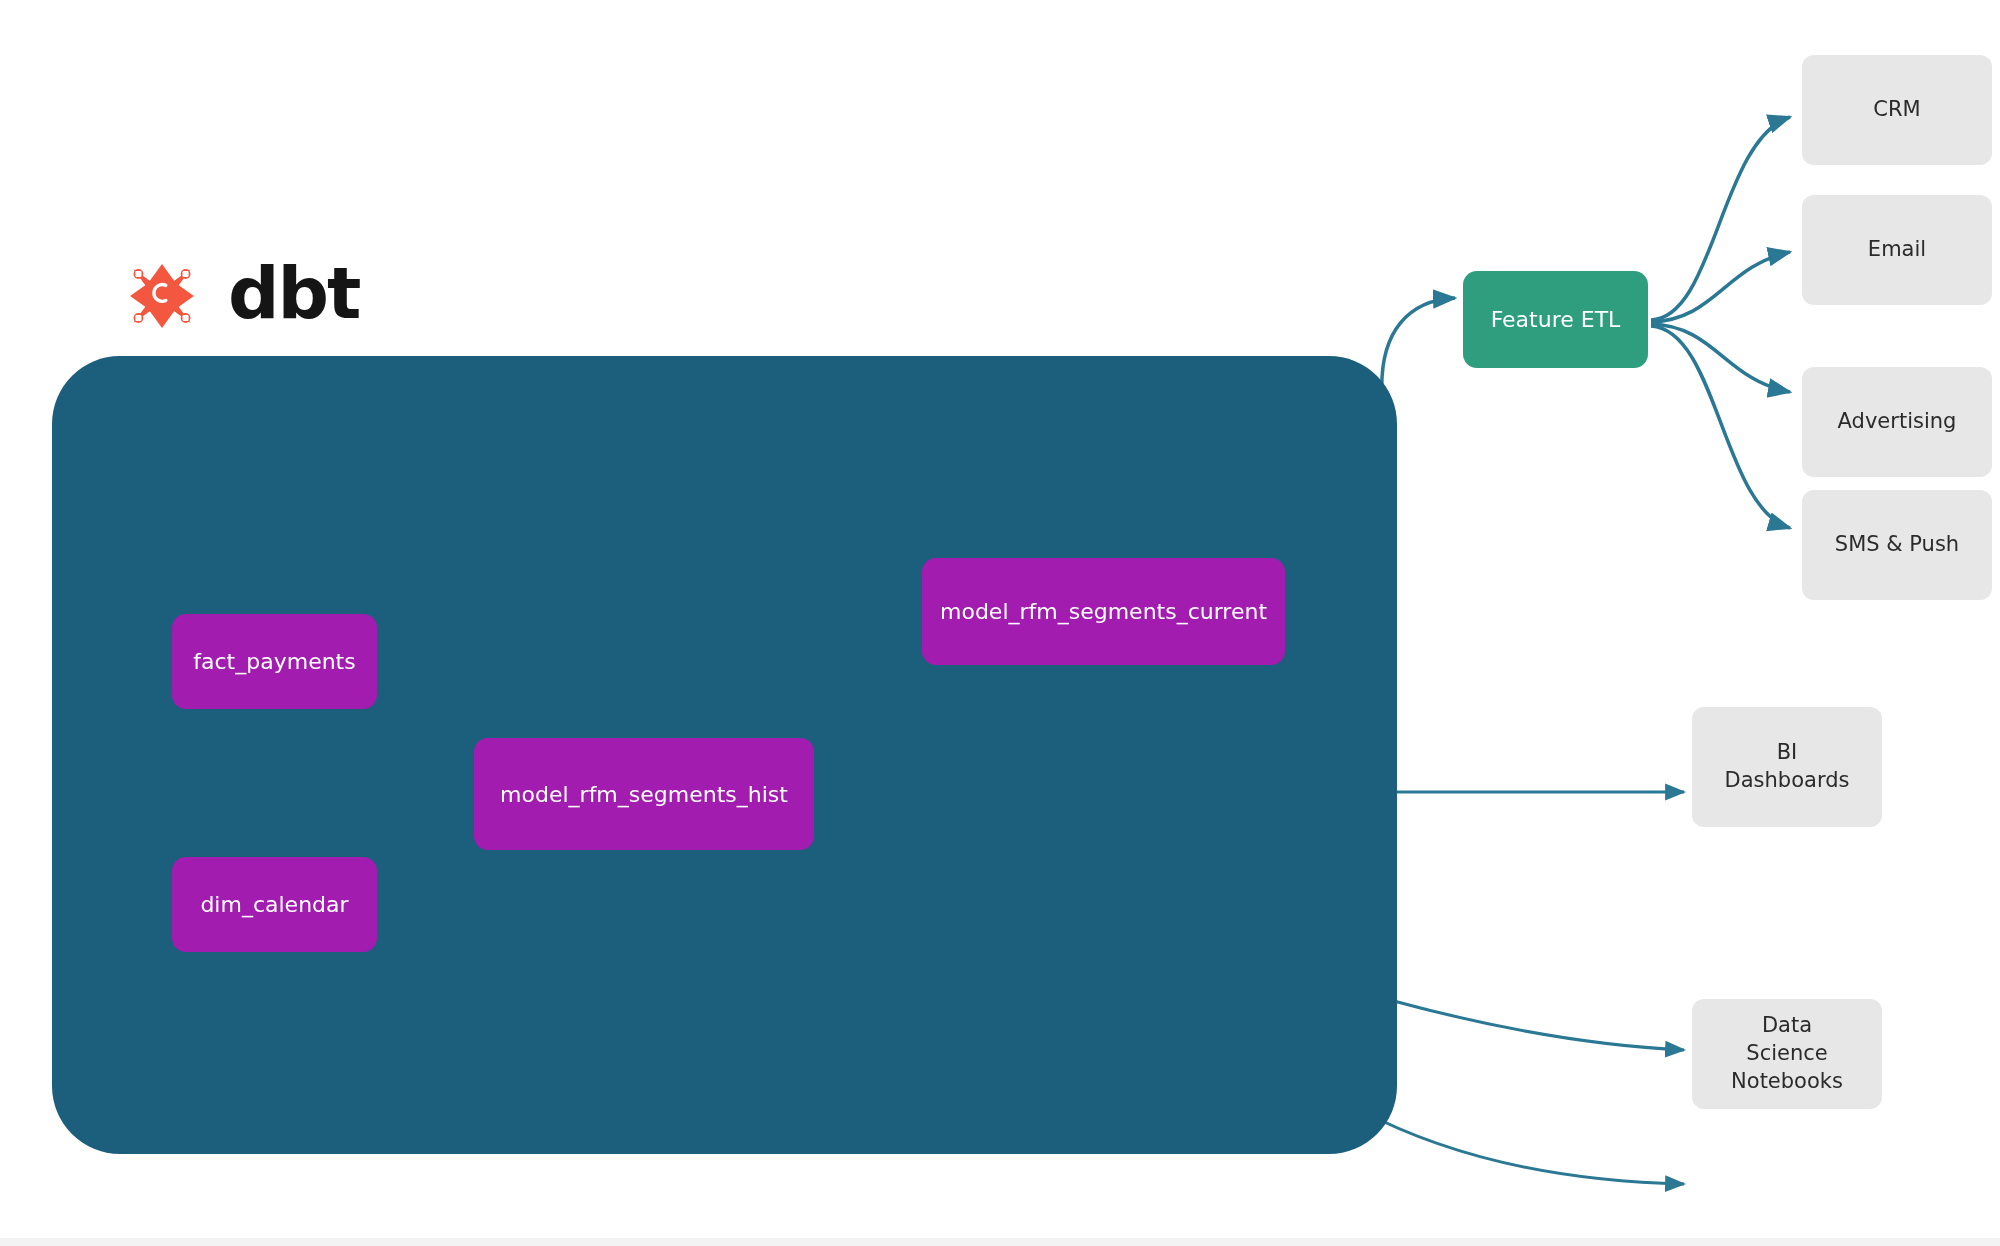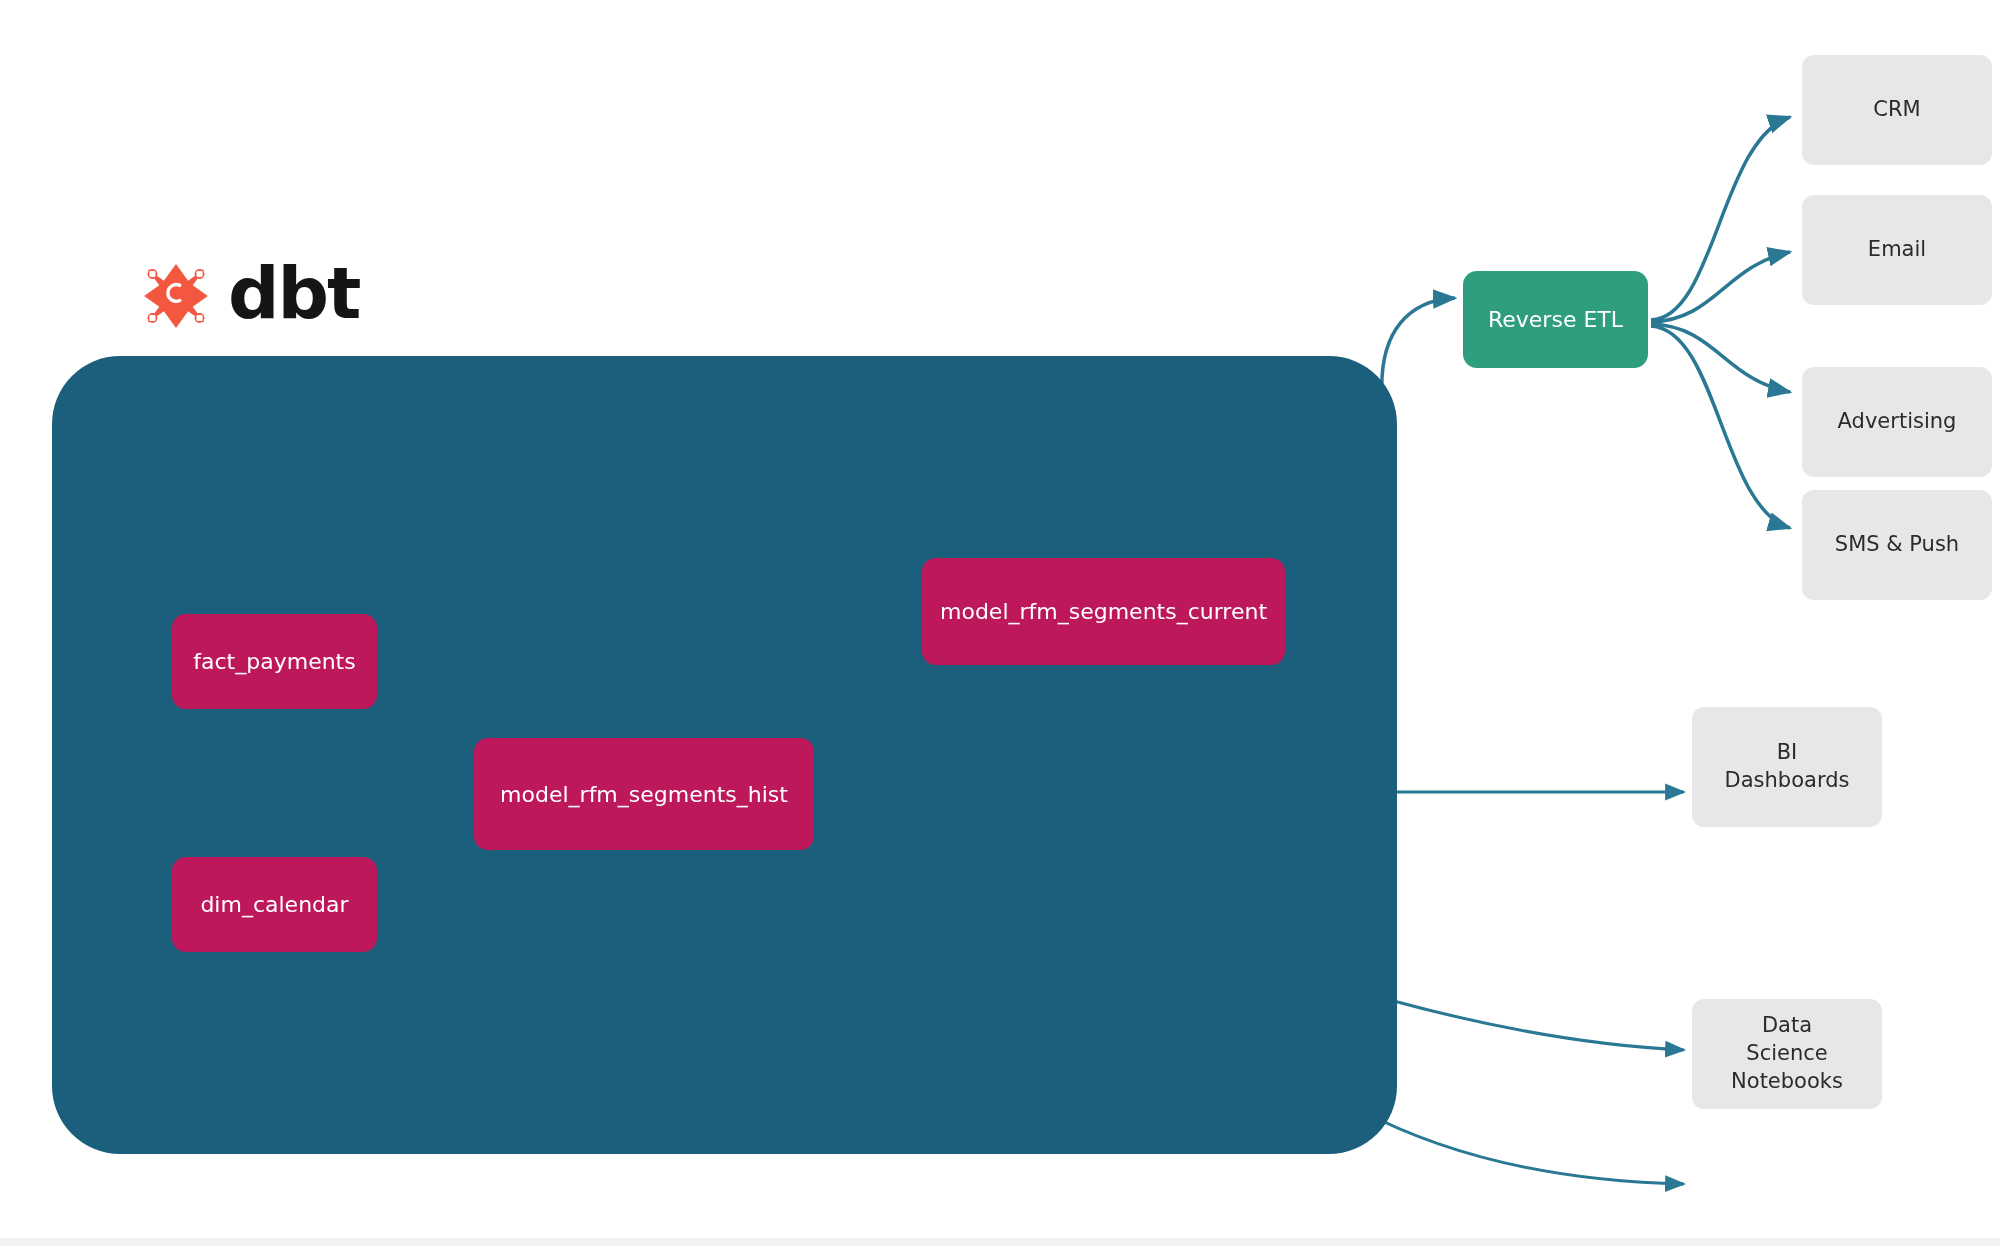--- a/index.html
+++ b/index.html
@@ -27,25 +27,25 @@
     position: absolute;
     left: 0; top: 0;
     width: 2000px;
     height: 1246px;
     pointer-events: none;
   }
 
   
   #dbt-logo {
     position: absolute;
-    left: 138px;
+    left: 124px;
     top: 258px;
     display: flex;
     align-items: center;
-    gap: 14px;
+    gap: 28px;
   }
   #dbt-logo .mark {
     width: 76px;
     height: 76px;
     display: block;
   }
   #dbt-logo .wordmark {
     font-family: "DejaVu Sans", "Liberation Sans", sans-serif;
     font-weight: bold;
     font-size: 72px;
@@ -62,21 +62,21 @@
     top: 356px;
     width: 1345px;
     height: 798px;
     background: #1b5f7d;
     border-radius: 68px;
   }
 
   
   .model-node {
     position: absolute;
-    background: #be185d;
+    background: #a21caf;
     border-radius: 14px;
     color: #ffffff;
     font-size: 22px;
     display: flex;
     align-items: center;
     justify-content: center;
     text-align: center;
     box-sizing: border-box;
     padding: 0 18px;
   }
@@ -197,21 +197,21 @@
 
   <div class="model-node" id="node-rfm-hist">
     <span>model_rfm_segments_hist</span>
   </div>
 
   <div class="model-node" id="node-rfm-current">
     <span>model_rfm_segments_current</span>
   </div>
 
   <div id="node-reverse-etl">
-    <span>Reverse ETL</span>
+    <span>Feature ETL</span>
   </div>
 
   <div class="dest-node" id="dest-crm">
     <span>CRM</span>
   </div>
   <div class="dest-node" id="dest-email">
     <span>Email</span>
   </div>
   <div class="dest-node" id="dest-advertising">
     <span>Advertising</span>

